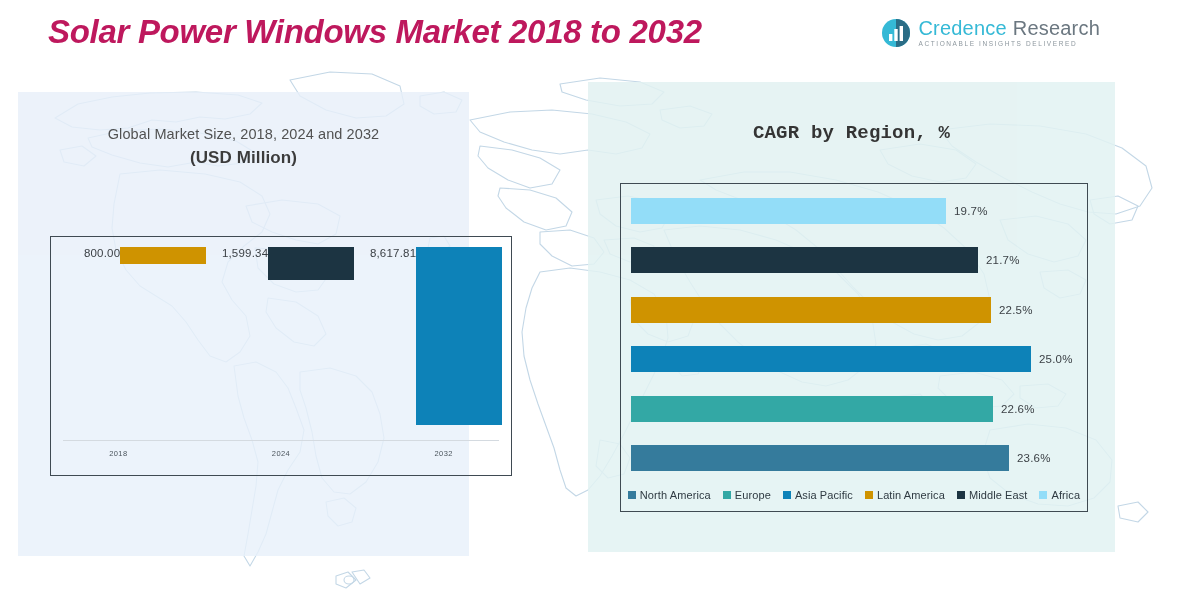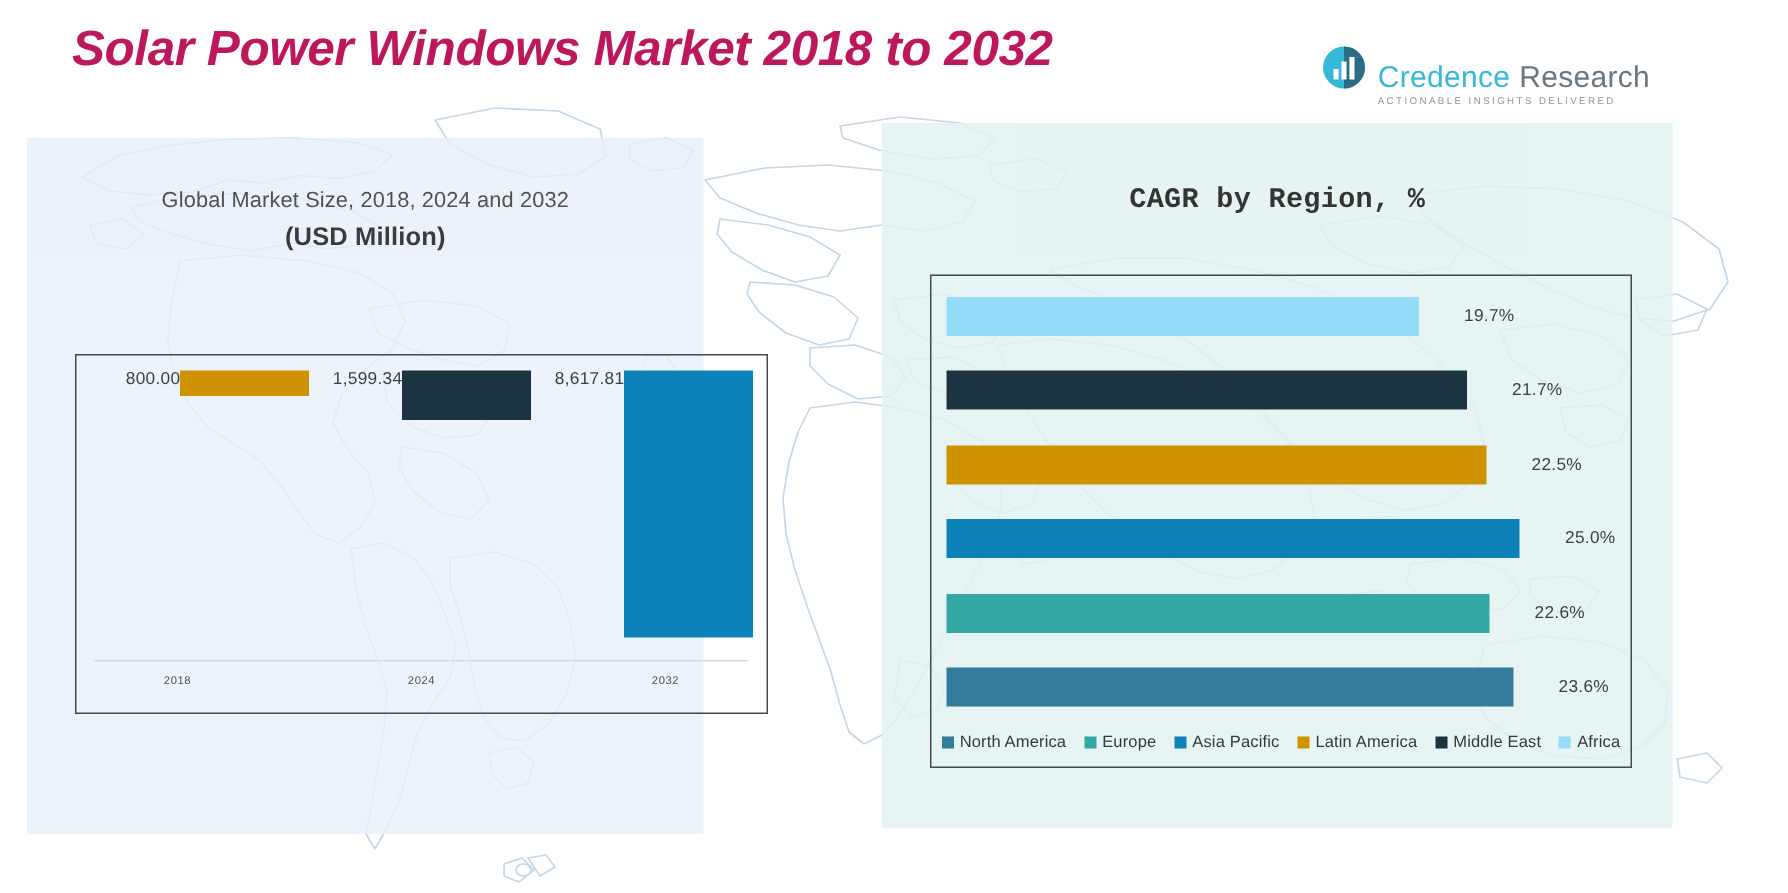--- a/index.html
+++ b/index.html
@@ -58,21 +58,21 @@
     right: 92px;
     top: 18px;
     display: flex;
     align-items: center;
     gap: 7px;
   }
   #logo-mark {
     width: 30px; height: 30px;
     flex: 0 0 auto;
   }
-  #logo-text { line-height: 1; margin-top: 24px; }
+  #logo-text { line-height: 1; }
   .logo-word-row {
     display: flex;
     align-items: baseline;
     gap: 6px;
   }
   #logo-credence {
     font-size: 20px;
     color: #35b9d6;
     letter-spacing: 0.2px;
   }
@@ -224,21 +224,20 @@
     top: 14px;
     bottom: 40px;
     display: flex;
     flex-direction: column;
     justify-content: space-between;
   }
   .hbar-row {
     display: flex;
     align-items: center;
     height: 26px;
-    gap: 22px;
   }
   .hbar-rect {
     height: 26px;
   }
   .hbar-value {
     font-size: 11.5px;
     color: #3a3f44;
     margin-left: 8px;
     letter-spacing: 0.2px;
     white-space: nowrap;

